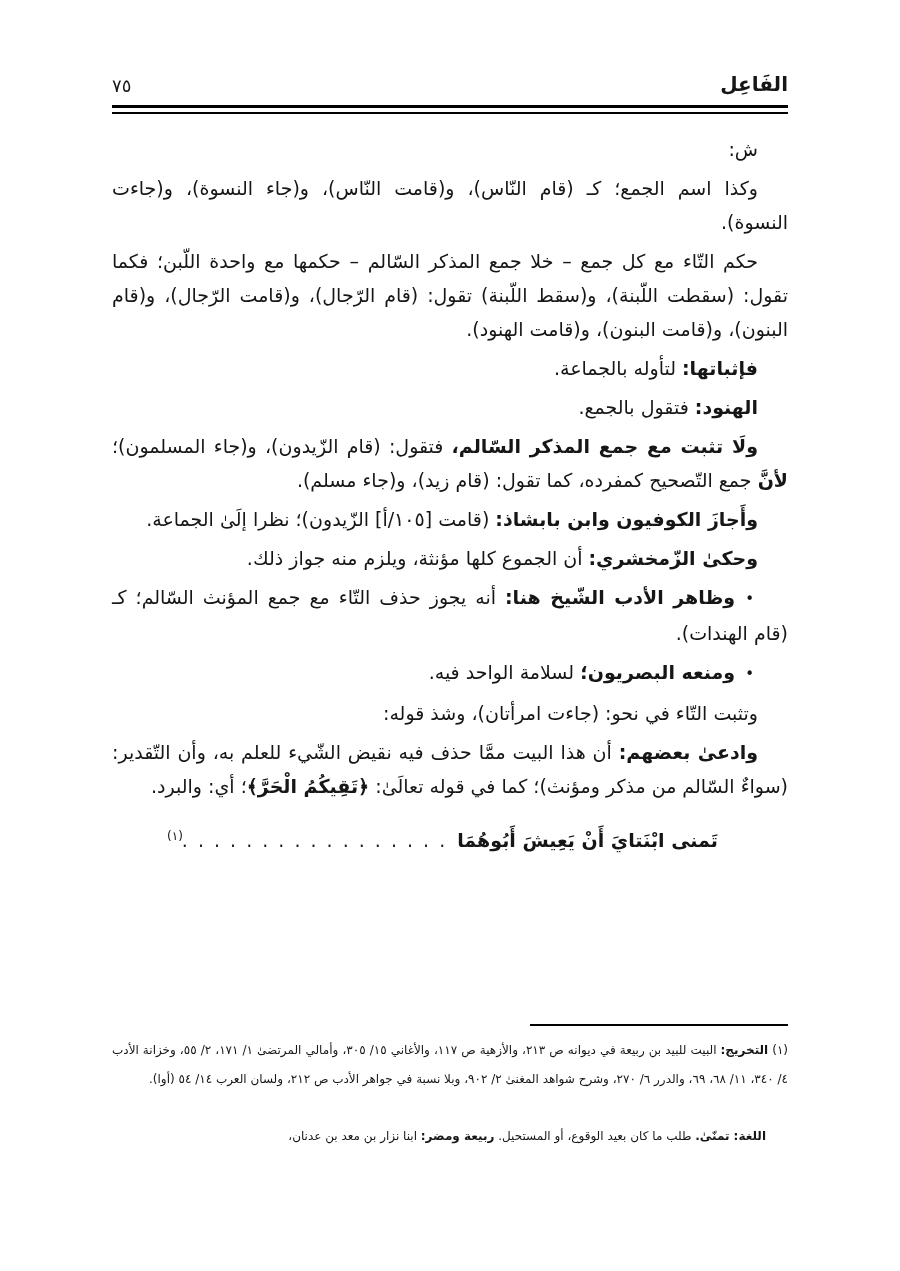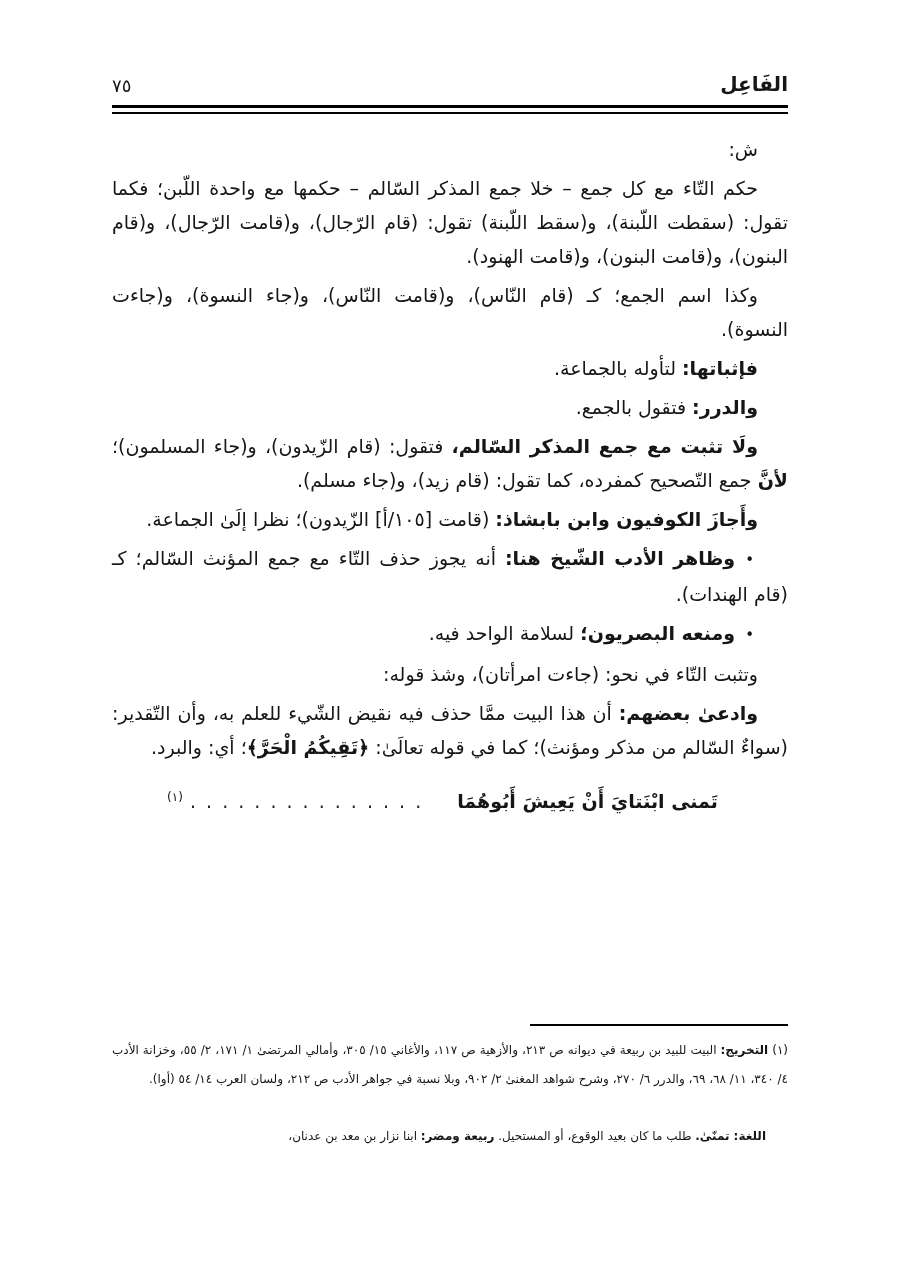--- a/index.html
+++ b/index.html
@@ -58,21 +58,20 @@
   .b { font-weight: bold; }
   .verse-line {
     display: flex;
     align-items: baseline;
     margin: 20px 70px 0 55px;
     font-size: 19px;
   }
   .verse-text {
     font-weight: bold;
     white-space: nowrap;
-    margin-left: 24px;
   }
   .verse-dots {
     flex: 1 1 auto;
     overflow: hidden;
     white-space: nowrap;
     margin-right: 10px;
     letter-spacing: 2px;
     color: #222;
   }
   .footnote-ref {
@@ -110,26 +109,27 @@
 
   <header class="page-header">
     <span class="header-title">الفَاعِل</span>
     <span class="page-number">٧٥</span>
   </header>
 
   <div class="double-rule"></div>
 
   <main class="body-text">
     <p class="para"><span>ش:</span></p>
+    <p class="para"><span>وكذا اسم الجمع؛ كـ (قام النّاس)، و(قامت النّاس)، و(جاء النسوة)، و(جاءت النسوة).</span></p>
     <p class="para"><span>حكم التّاء مع كل جمع – خلا جمع المذكر السّالم – حكمها مع واحدة اللّبن؛ فكما تقول: (سقطت اللّبنة)، و(سقط اللّبنة) تقول: (قام الرّجال)، و(قامت الرّجال)، و(قام البنون)، و(قامت البنون)، و(قامت الهنود).</span></p>
-    <p class="para"><span>وكذا اسم الجمع؛ كـ (قام النّاس)، و(قامت النّاس)، و(جاء النسوة)، و(جاءت النسوة).</span></p>
     <p class="para"><span class="b">فإثباتها:</span><span> لتأوله بالجماعة.</span></p>
-    <p class="para"><span class="b">والدرر:</span><span> فتقول بالجمع.</span></p>
+    <p class="para"><span class="b">الهنود:</span><span> فتقول بالجمع.</span></p>
     <p class="para"><span class="b">ولَا تثبت مع جمع المذكر السّالم،</span><span> فتقول: (قام الزّيدون)، و(جاء المسلمون)؛ </span><span class="b">لأنَّ</span><span> جمع التّصحيح كمفرده، كما تقول: (قام زيد)، و(جاء مسلم).</span></p>
     <p class="para"><span class="b">وأَجازَ الكوفيون وابن بابشاذ:</span><span> (قامت [١٠٥/أ] الزّيدون)؛ نظرا إلَىٰ الجماعة.</span></p>
+    <p class="para"><span class="b">وحكىٰ الزّمخشري:</span><span> أن الجموع كلها مؤنثة، ويلزم منه جواز ذلك.</span></p>
     <p class="para bullet"><span class="bullet-char">•</span><span><span class="b">وظاهر الأدب الشّيخ هنا:</span><span> أنه يجوز حذف التّاء مع جمع المؤنث السّالم؛ كـ (قام الهندات).</span></span></p>
     <p class="para bullet"><span class="bullet-char">•</span><span><span class="b">ومنعه البصريون؛</span><span> لسلامة الواحد فيه.</span></span></p>
     <p class="para"><span>وتثبت التّاء في نحو: (جاءت امرأتان)، وشذ قوله:</span></p>
     <p class="para"><span class="b">وادعىٰ بعضهم:</span><span> أن هذا البيت ممَّا حذف فيه نقيض الشّيء للعلم به، وأن التّقدير: (سواءٌ السّالم من مذكر ومؤنث)؛ كما في قوله تعالَىٰ: </span><span class="b">﴿تَقِيكُمُ الْحَرَّ﴾</span><span>؛ أي: والبرد.</span></p>
 
     <div class="verse-line">
       <span class="verse-text">تَمنى ابْنَتايَ أَنْ يَعِيشَ أَبُوهُمَا</span>
       <span class="verse-dots">. . . . . . . . . . . . . . . . . . . . .</span>
       <span class="footnote-ref">(١)</span>
     </div>

